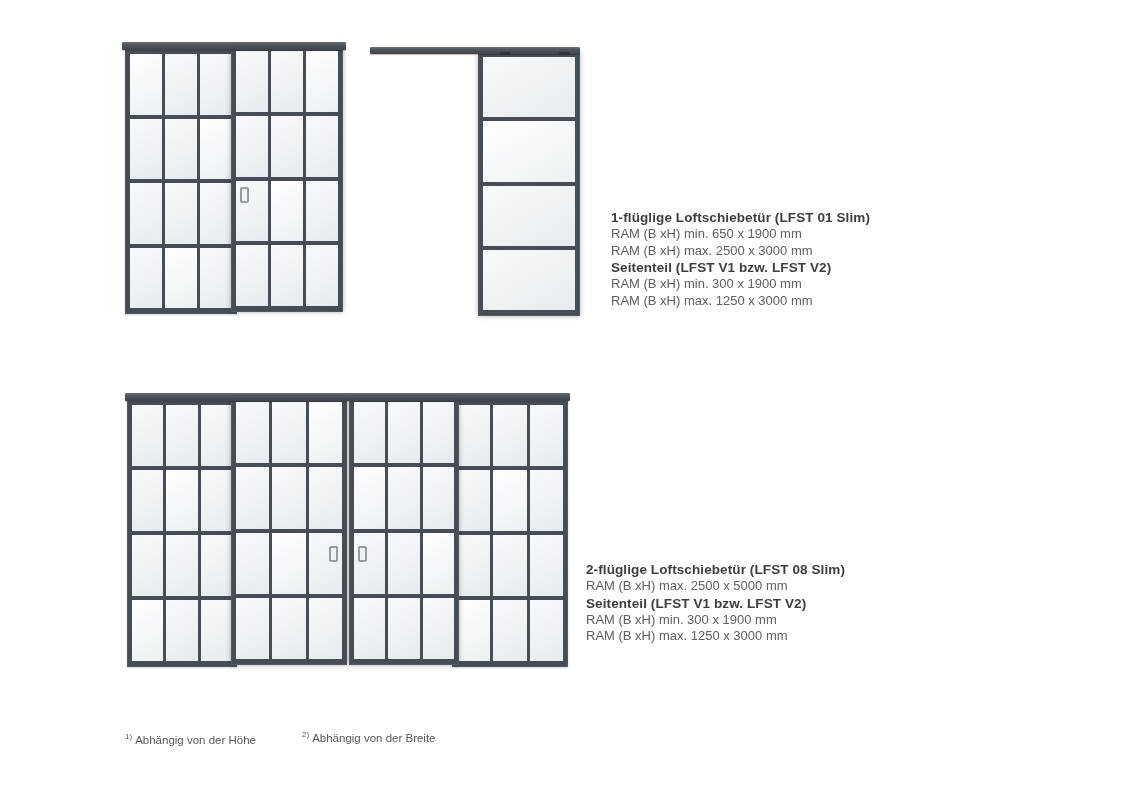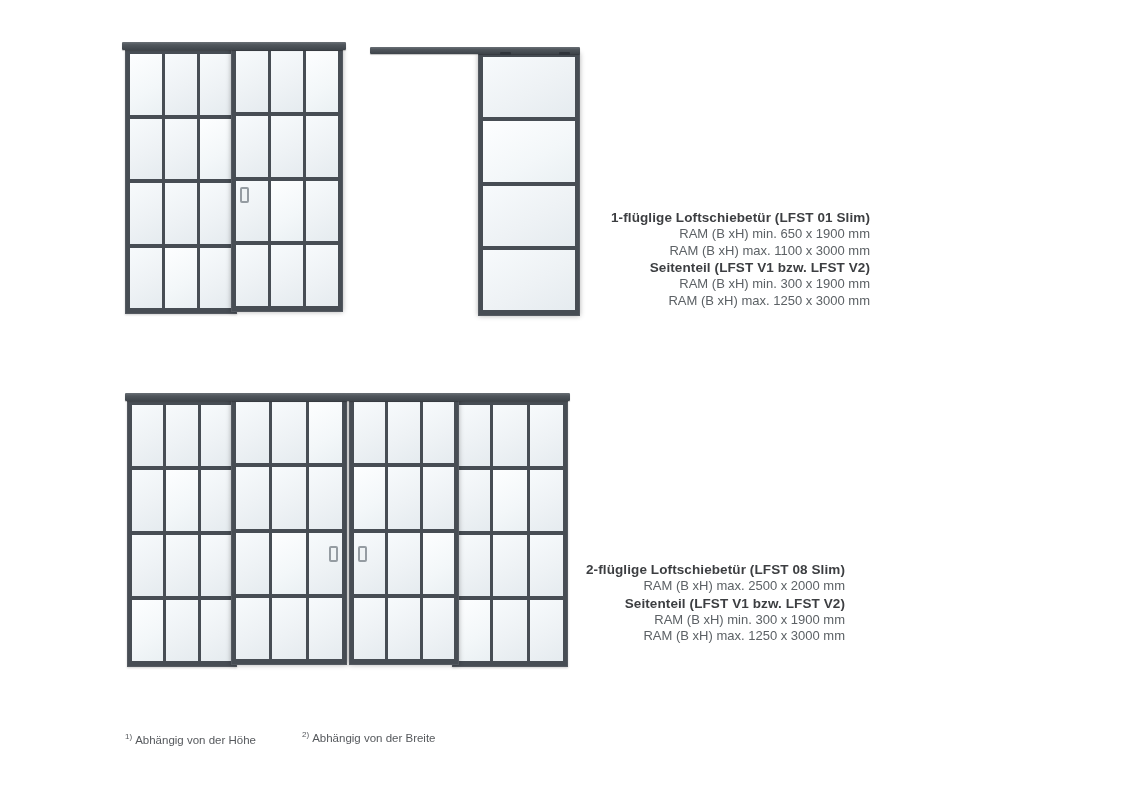--- a/index.html
+++ b/index.html
@@ -26,21 +26,21 @@
     position:absolute;left:5px;right:5px;top:4px;bottom:6px;
     display:grid;gap:4px 3px;background:#474d54;
   }
   .pane{background:linear-gradient(150deg,#f7fafc 0%,#eef2f5 55%,#e5ebef 100%);}
   .pane.bright{background:linear-gradient(150deg,#fdfeff 0%,#f3f7f9 60%,#eaf0f3 100%);}
   .handle{
     position:absolute;z-index:5;width:9px;height:16px;box-sizing:border-box;
     border:2px solid #959ca2;border-radius:2px;background:#eff3f5;
   }
   
-  .spec-block{position:absolute;white-space:nowrap;text-align:right;}
+  .spec-block{position:absolute;white-space:nowrap;}
   .spec-title{
     font-size:13.5px;line-height:17px;font-weight:700;color:#3c3e41;letter-spacing:0.1px;
   }
   .spec-title.sub{}
   .spec-line{font-size:13px;line-height:16.5px;color:#5c6165;}
   .footnote{
     position:absolute;font-size:11.5px;color:#56595d;white-space:nowrap;
   }
   .footnote sup{font-size:8px;margin-right:3px;}
 </style>
@@ -160,29 +160,29 @@
           <div class="pane"></div>
         </div>
         <div class="handle" style="top: 148px; left: 9px;"></div>
       </div>
       <div class="track" style="left: 125px; top: 393px; width: 445px; height: 8px;"></div>
     </div>
 
   <div class="spec-block" style="left:611px;top:209px">
     <div class="spec-title">1-flüglige Loftschiebetür (LFST 01 Slim)</div>
     <div class="spec-line">RAM (B xH) min. 650 x 1900 mm</div>
-    <div class="spec-line">RAM (B xH) max. 1100 x 3000 mm</div>
+    <div class="spec-line">RAM (B xH) max. 2500 x 3000 mm</div>
     <div class="spec-title sub">Seitenteil (LFST V1 bzw. LFST V2)</div>
     <div class="spec-line">RAM (B xH) min. 300 x 1900 mm</div>
     <div class="spec-line">RAM (B xH) max. 1250 x 3000 mm</div>
   </div>
 
   <div class="spec-block" style="left:586px;top:561px">
     <div class="spec-title">2-flüglige Loftschiebetür (LFST 08 Slim)</div>
-    <div class="spec-line">RAM (B xH) max. 2500 x 2000 mm</div>
+    <div class="spec-line">RAM (B xH) max. 2500 x 5000 mm</div>
     <div class="spec-title sub">Seitenteil (LFST V1 bzw. LFST V2)</div>
     <div class="spec-line">RAM (B xH) min. 300 x 1900 mm</div>
     <div class="spec-line">RAM (B xH) max. 1250 x 3000 mm</div>
   </div>
 
   <div class="footnote" style="left:125px;top:732px">
     <sup>1)</sup><span>Abhängig von der Höhe</span>
   </div>
   <div class="footnote" style="left:302px;top:730px">
     <sup>2)</sup><span>Abhängig von der Breite</span>

